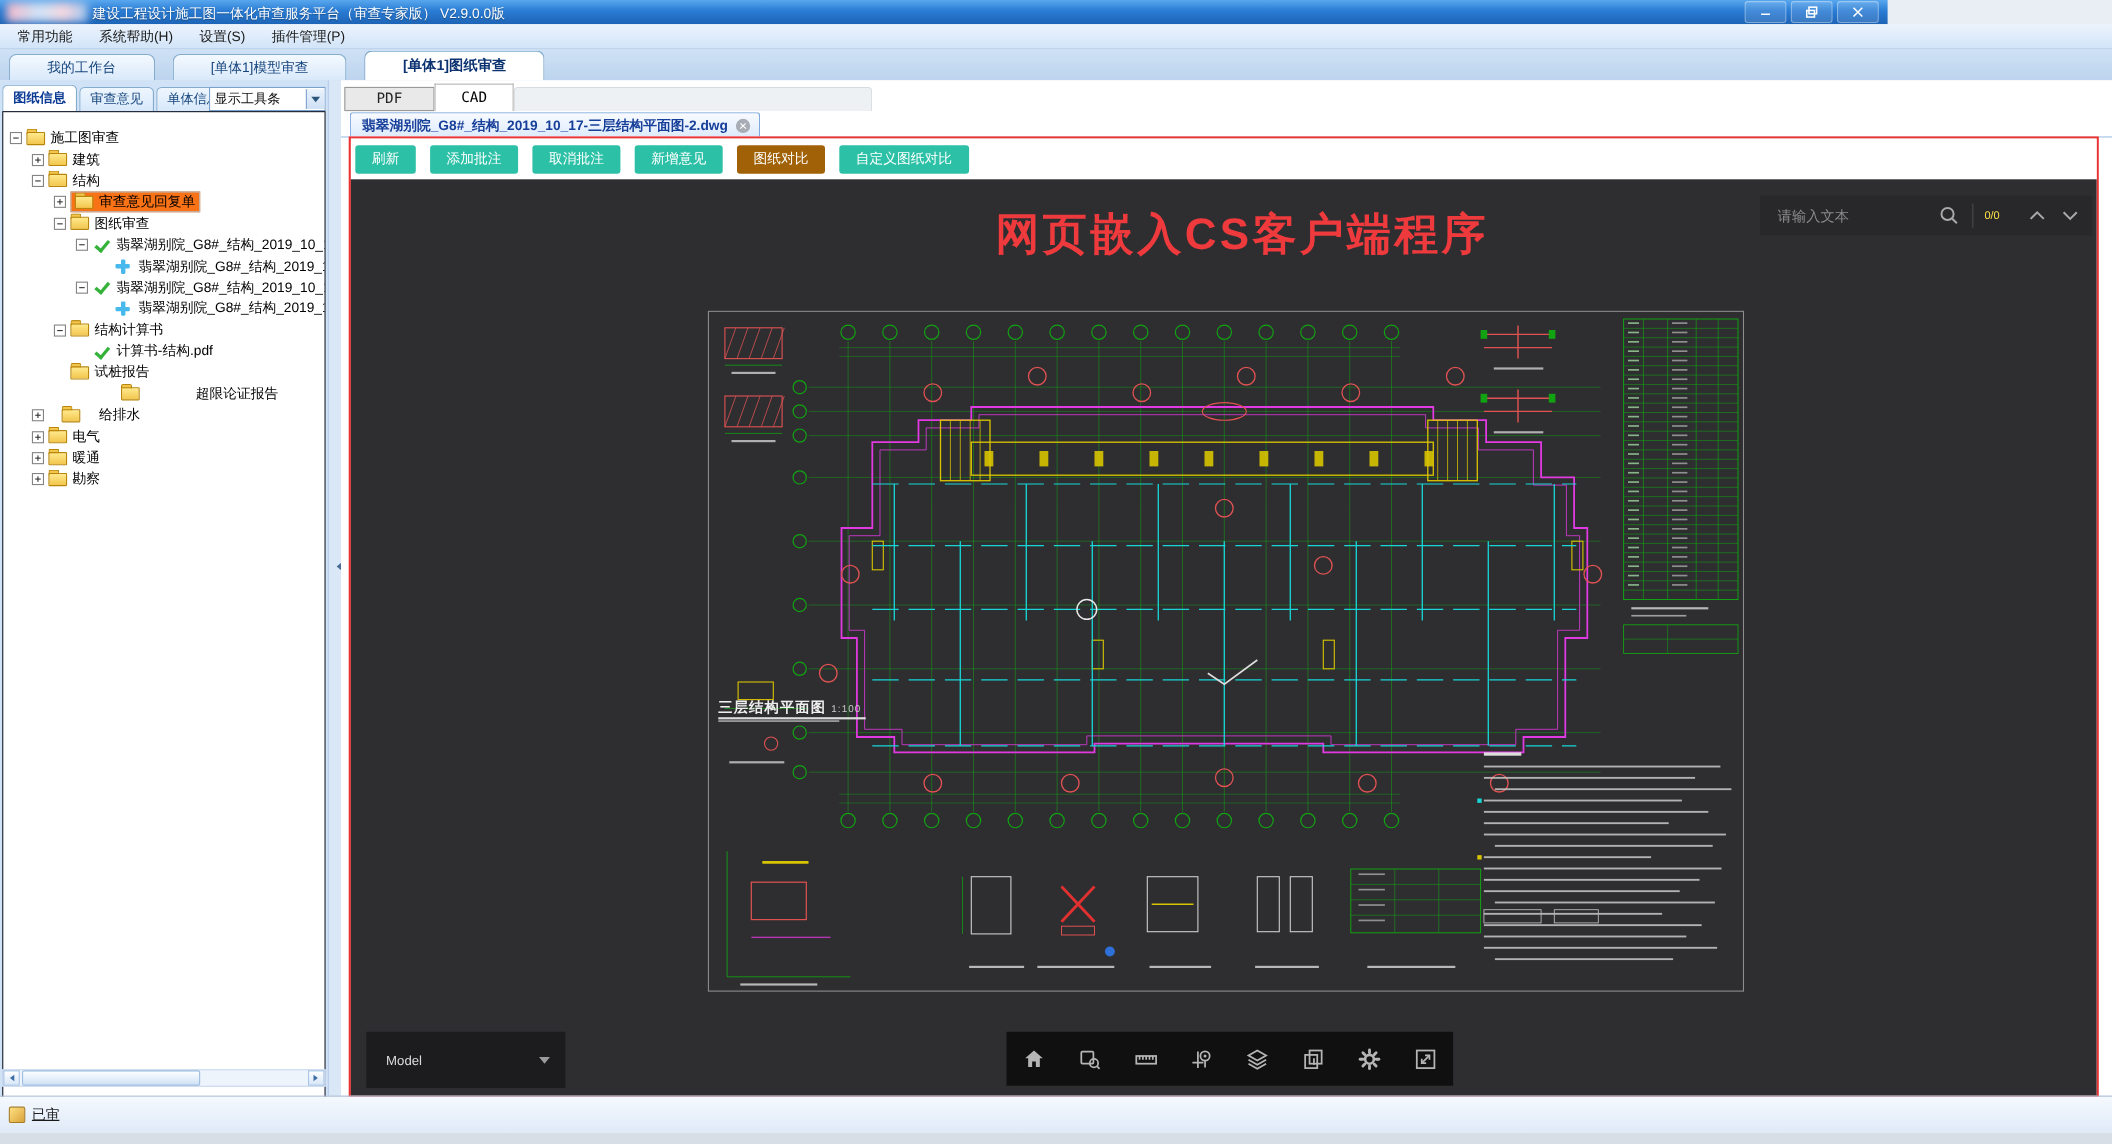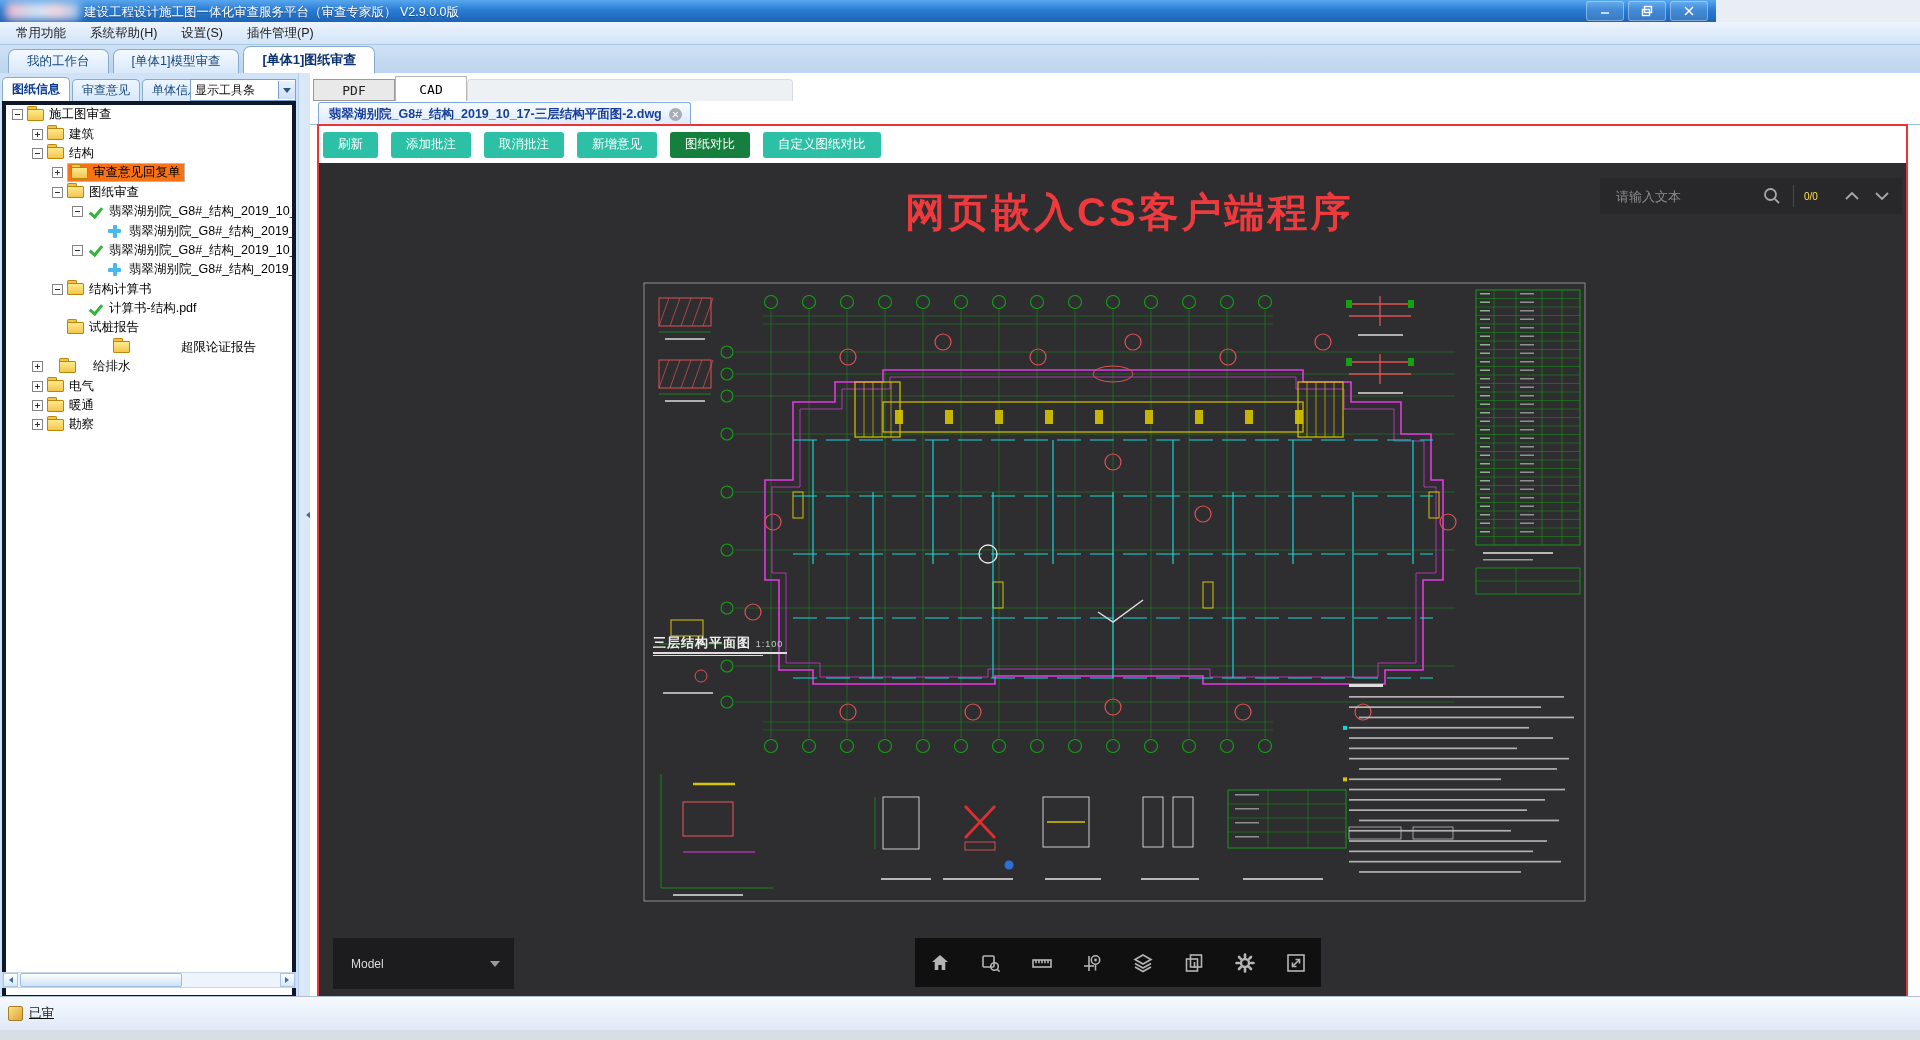--- a/index.html
+++ b/index.html
@@ -15,38 +15,38 @@
   .winbtn{width:36px;height:18px;display:flex;align-items:center;justify-content:center;
     border-radius:3px;background:rgba(255,255,255,.12);border:1px solid rgba(255,255,255,.35);}
   .winbtn svg{stroke:#fff;stroke-width:1.4;fill:none;}
   
   #menubar{left:0;top:22px;width:1920px;height:23px;background:linear-gradient(#ecf4fd,#d2e4f8);
     border-bottom:1px solid #aac7e6;display:flex;align-items:center;padding-left:4px;box-sizing:border-box;}
   .menu-item{padding:2px 12px;font-size:12.5px;color:#1a1a1a;}
   
   #wtabs{left:0;top:45px;width:1920px;height:28px;background:linear-gradient(#cfe1f5,#bcd4ee);
     display:flex;align-items:flex-end;padding-left:8px;box-sizing:border-box;}
-  .wtab{height:23px;line-height:23px;padding:0 18px;margin-right:4px;font-size:12.5px;color:#17467e;
+  .wtab{height:23px;line-height:23px;padding:0 34px;margin-right:16px;font-size:12.5px;color:#17467e;
     background:linear-gradient(#f4f9ff,#d9e9fa);border:1px solid #85accd;border-bottom:none;
     border-radius:7px 7px 0 0;}
   .wtab.active{height:26px;line-height:26px;background:#fff;font-weight:bold;color:#0b3271;font-size:13px;}
   
   #left-panel{left:0;top:73px;width:310px;height:923px;background:#cfe2f6;}
   #left-tabs{left:2px;top:4px;height:24px;display:flex;align-items:flex-end;position:absolute;}
   .ltab{height:21px;line-height:21px;padding:0 9px;margin-right:2px;font-size:12px;color:#17467e;
     background:linear-gradient(#eef6ff,#d7e8fa);border:1px solid #85accd;border-bottom:none;border-radius:5px 5px 0 0;}
   .ltab.active{height:23px;line-height:23px;background:#fff;font-weight:bold;color:#0a3a94;}
   #toolbar-combo{left:190px;top:6px;width:104px;height:20px;position:absolute;background:#fff;
     border:1px solid #7aa0cc;display:flex;align-items:center;}
   #toolbar-combo .lbl{flex:1;font-size:12px;padding-left:4px;color:#111;white-space:nowrap;overflow:hidden;}
   #combo-arrow{width:16px;height:18px;background:linear-gradient(#eaf2fc,#cfe0f5);border-left:1px solid #7aa0cc;
     display:flex;align-items:center;justify-content:center;}
   #combo-arrow i{width:0;height:0;border:4px solid transparent;border-top:5px solid #2a567e;margin-top:4px;}
   #tree{left:2px;top:28px;width:294px;height:898px;position:absolute;background:#fff;
-    border:4px solid #0f172a;box-sizing:border-box;overflow:hidden;padding-top:0;}
+    border:1px solid #0f172a;box-sizing:border-box;overflow:hidden;padding-top:14px;}
   .trow{height:19.4px;display:flex;align-items:center;white-space:nowrap;}
   .toggle{width:11px;height:11px;box-sizing:border-box;border:1px solid #848484;background:#fff;
     position:relative;margin-right:4px;flex:0 0 11px;}
   .toggle::before{content:"";position:absolute;left:2px;top:4px;width:5px;height:1px;background:#333;}
   .toggle.plus::after{content:"";position:absolute;left:4px;top:2px;width:1px;height:5px;background:#333;}
   .toggle.none{visibility:hidden;}
   .ticon{width:17px;height:14px;position:relative;margin-right:5px;flex:0 0 17px;}
   .ticon.folder::before{content:"";position:absolute;left:0;top:-2px;width:8px;height:4px;
     background:#f2c64e;border:1px solid #b8860b;border-bottom:none;border-radius:2px 2px 0 0;}
   .ticon.folder::after{content:"";position:absolute;left:0;top:1px;width:15px;height:10px;
@@ -295,21 +295,21 @@
     </div>
   </div>
 </div>
 
 <div class="abs" id="red-panel">
   <div id="cad-toolbar">
       <button class="tealbtn" style="background: rgb(44, 193, 166);">刷新</button>
       <button class="tealbtn" style="background: rgb(44, 193, 166);">添加批注</button>
       <button class="tealbtn" style="background: rgb(44, 193, 166);">取消批注</button>
       <button class="tealbtn" style="background: rgb(44, 193, 166);">新增意见</button>
-      <button class="tealbtn" style="background: #15803d;">图纸对比</button>
+      <button class="tealbtn" style="background: #a16207;">图纸对比</button>
       <button class="tealbtn" style="background: rgb(44, 193, 166);">自定义图纸对比</button>
     </div>
   <div id="canvas">
     <div class="abs" id="watermark">网页嵌入CS客户端程序</div>
 
     <div class="abs" id="searchbar">
       <input id="search-input" placeholder="请输入文本" style="">
       <span class="sicon">
         <svg width="22" height="22">
             <circle cx="9.5" cy="9.5" r="5.5" stroke="#a9a9a9" stroke-width="1.8" fill="none"></circle>

